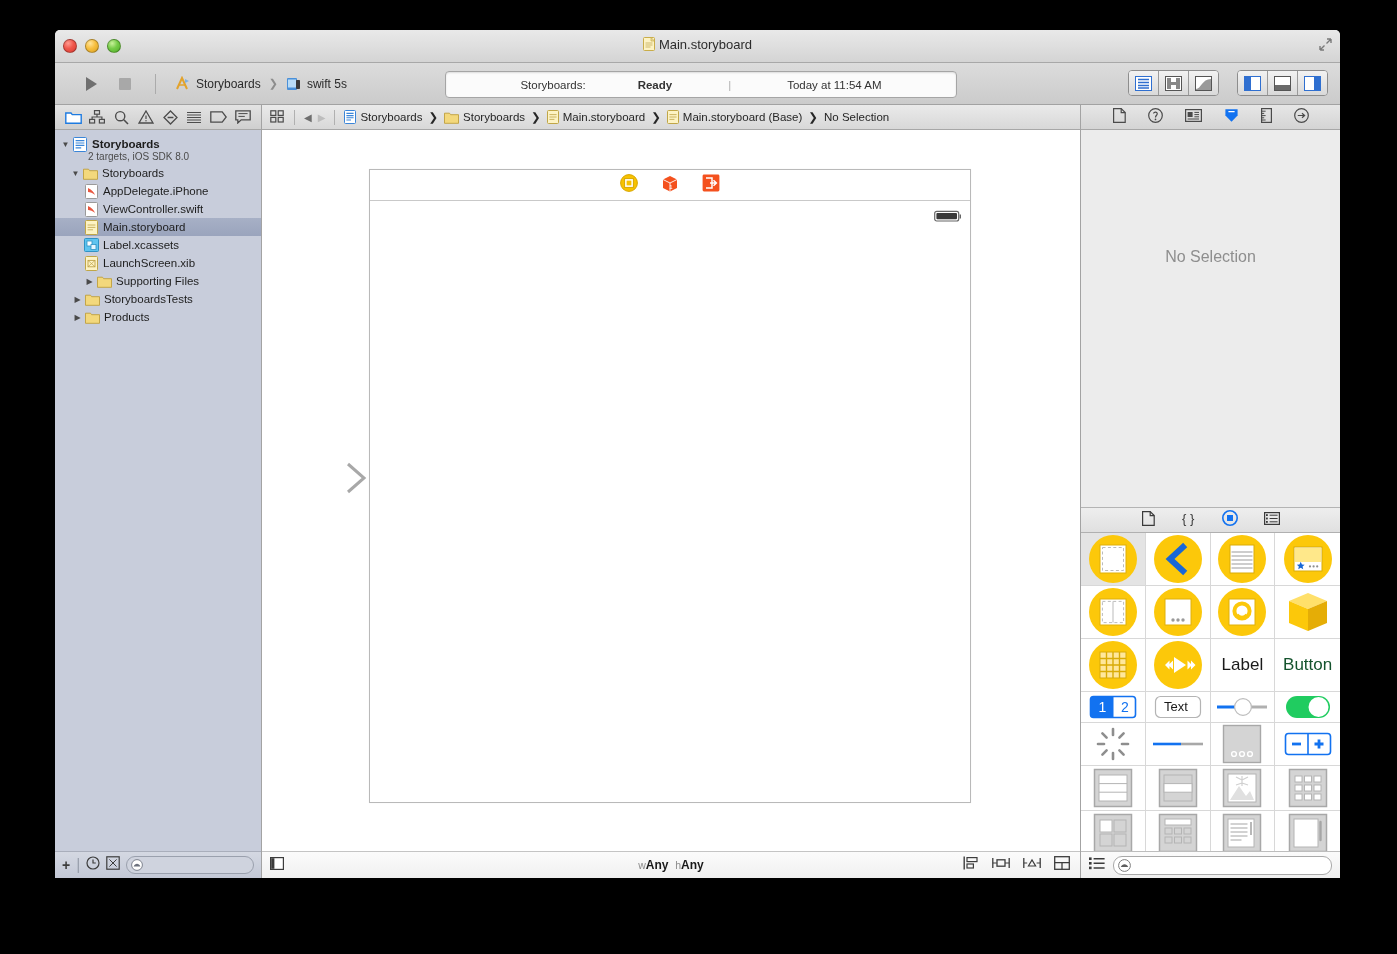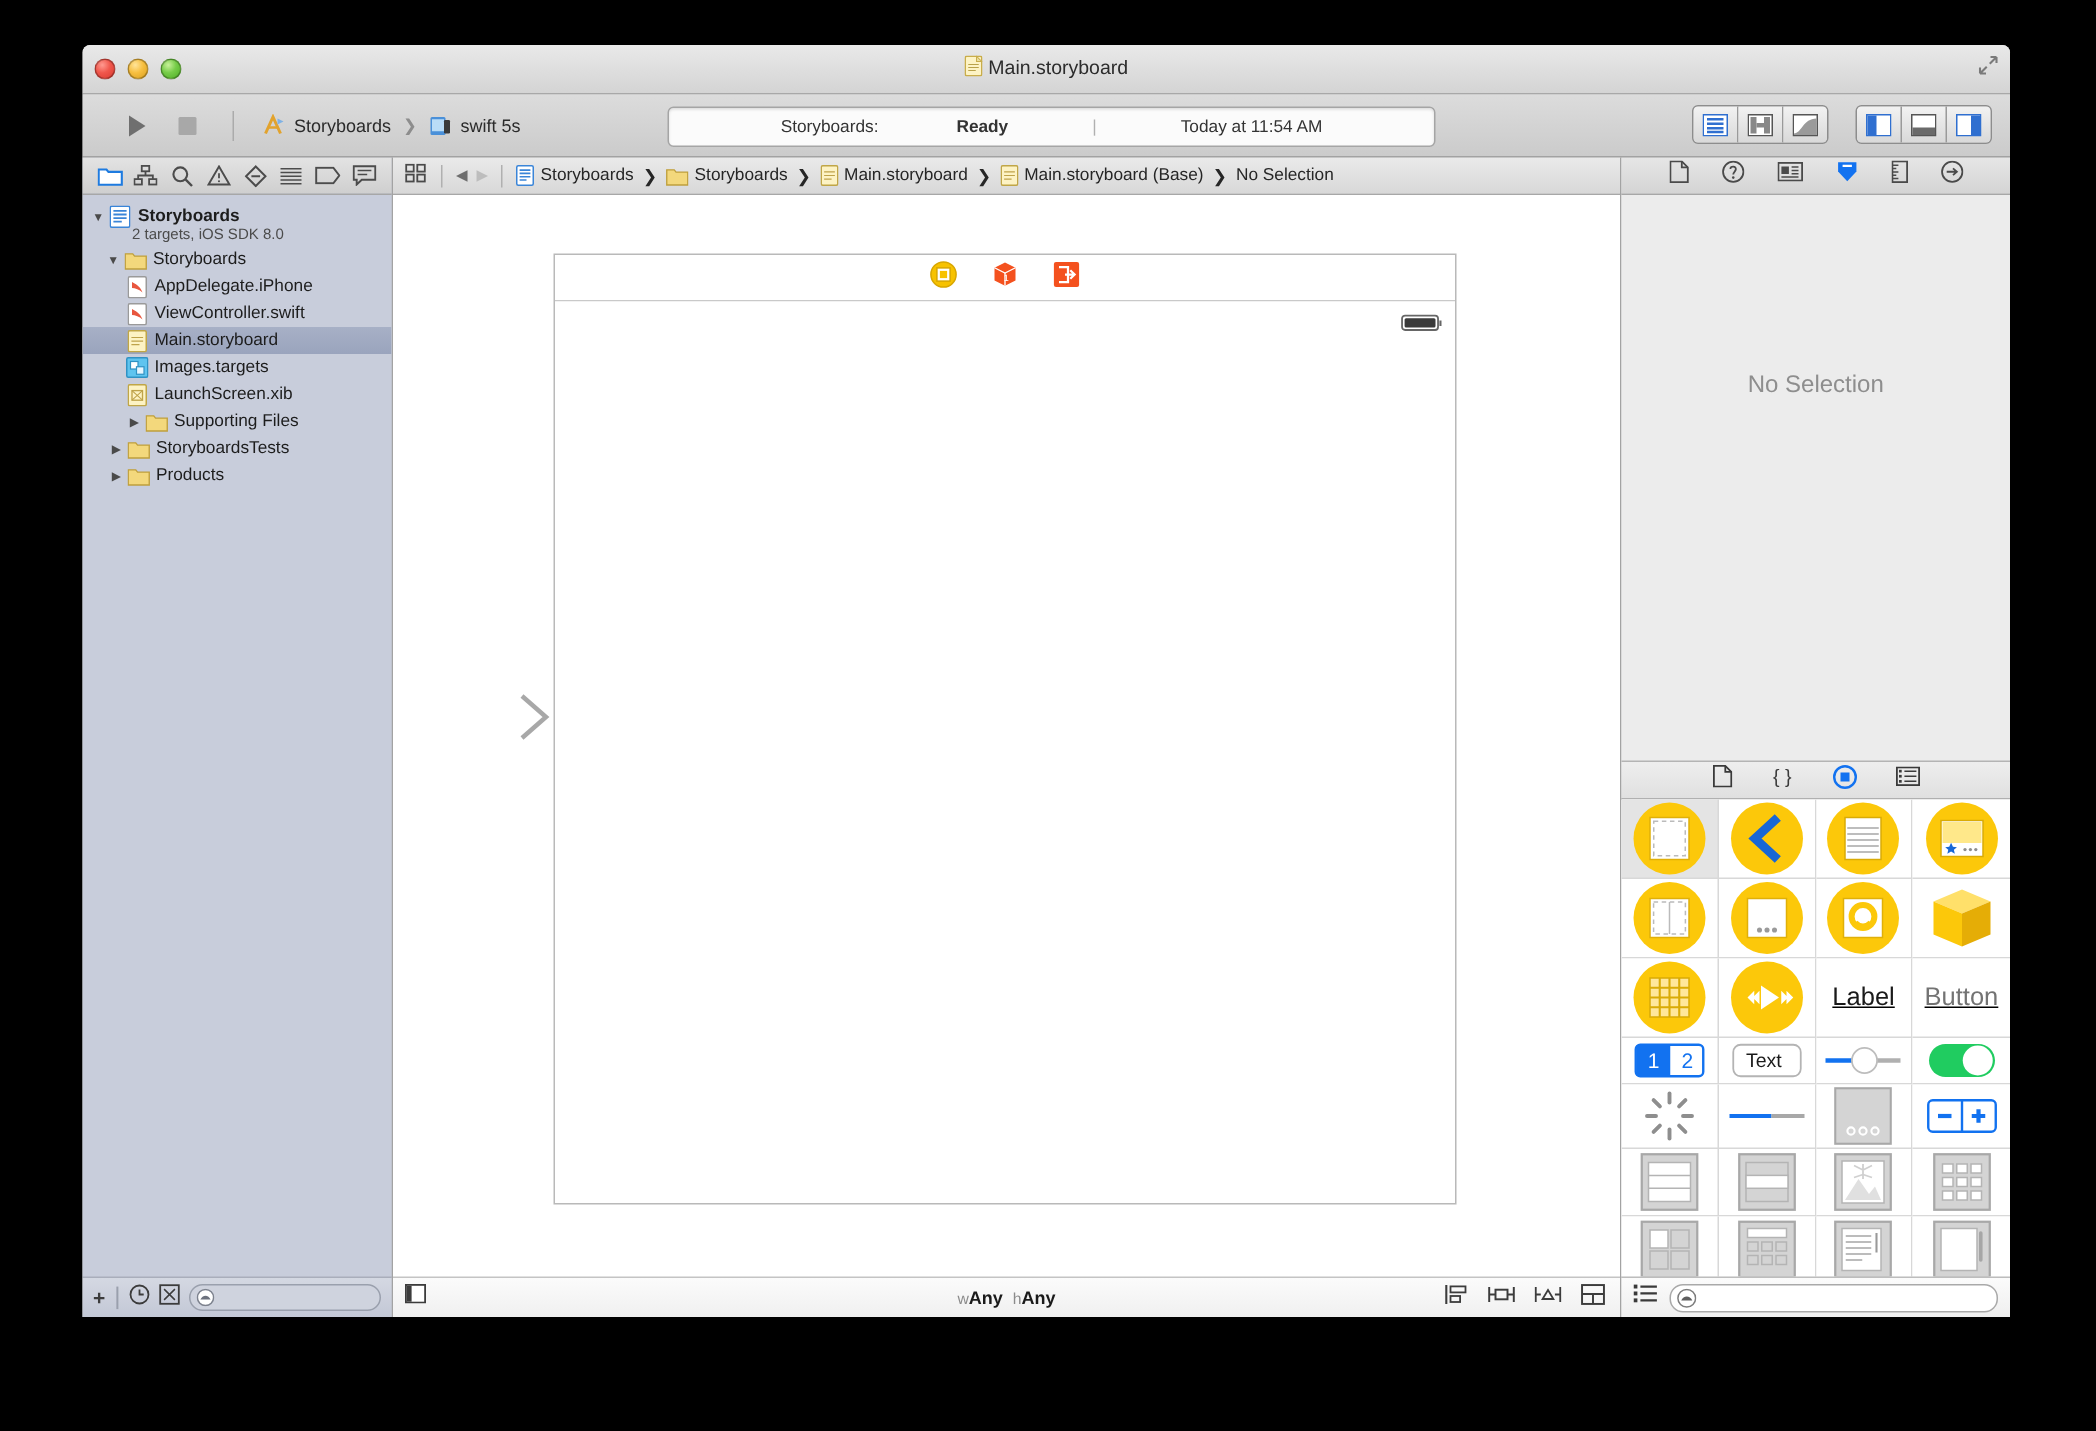--- a/index.html
+++ b/index.html
@@ -145,31 +145,31 @@
     padding-top: 118px; background: #ececec; border-bottom: 1px solid #b4b4b4;
     font-size: 16px; color: #8e8e8e;
   }
   .lib-tabs {
     height: 24px; flex: none; display: flex; align-items: center; justify-content: center; gap: 26px;
     background: linear-gradient(to bottom,#eeeeee,#e0e0e0); border-bottom: 1px solid #b0b0b0;
   }
   .lib-grid { flex: 1; display: grid; grid-template-columns: repeat(4,1fr); background: #fff; overflow: hidden; }
   .lib-cell {
     border-right: 1px solid #d8d8d8; border-bottom: 1px solid #d8d8d8;
-    display: flex; align-items: center; justify-content: center; background: #fff; text-decoration: underline;
+    display: flex; align-items: center; justify-content: center; background: #fff;
   }
   .lib-cell.sel { background: #e4e4e4; }
   .lib-cell:nth-child(4n) { border-right: none; }
   .lib-filter {
     height: 26px; flex: none; display: flex; align-items: center; gap: 8px; padding: 0 8px;
     background: linear-gradient(to bottom,#fbfbfb,#efefef); border-top: 1px solid #bdbdbd;
   }
   .lib-pill { flex: 1; height: 17px; border: 1px solid #a9a9a9; border-radius: 9px; background: #fff; display: flex; align-items: center; padding: 0 4px; }
   .lbl-text { font-size: 17px; color: #1a1a1a; }
-  .btn-text { font-size: 17px; color: #737373; }
+  .btn-text { font-size: 17px; color: #14532d; }
 </style>
 </head>
 <body>
 
 <div class="window">
 
   <div class="titlebar">
     <div class="traffic">
       <div class="light red"></div>
       <div class="light yellow"></div>
@@ -397,21 +397,21 @@
         </div>
 
         <div class="row ind2">
           <span class="ficon">
             <svg width="15" height="14" viewBox="0 0 15 14">
                 <rect x="0.5" y="0.5" width="14" height="13" rx="1" fill="#5fc4ef" stroke="#2f92c4"></rect>
                 <rect x="3" y="3" width="5" height="5" fill="#fff" stroke="#2f92c4" stroke-width="0.8"></rect>
                 <rect x="7" y="6.5" width="5" height="5" fill="#e6f6ff" stroke="#2f92c4" stroke-width="0.8"></rect>
               </svg>
           </span>
-          <span>Images.targets</span>
+          <span>Label.xcassets</span>
         </div>
 
         <div class="row ind2">
           <span class="ficon">
             <svg width="13" height="15" viewBox="0 0 13 15">
                 <rect x="0.5" y="0.5" width="12" height="14" rx="1" fill="#fdf3c4" stroke="#c0a647"></rect>
                 <rect x="3" y="4.4" width="7" height="6.4" fill="none" stroke="#bfa34a" stroke-width="0.9"></rect>
                 <path d="M3 4.4 L10 10.8 M10 4.4 L3 10.8" stroke="#bfa34a" stroke-width="0.7"></path>
               </svg>
           </span>

